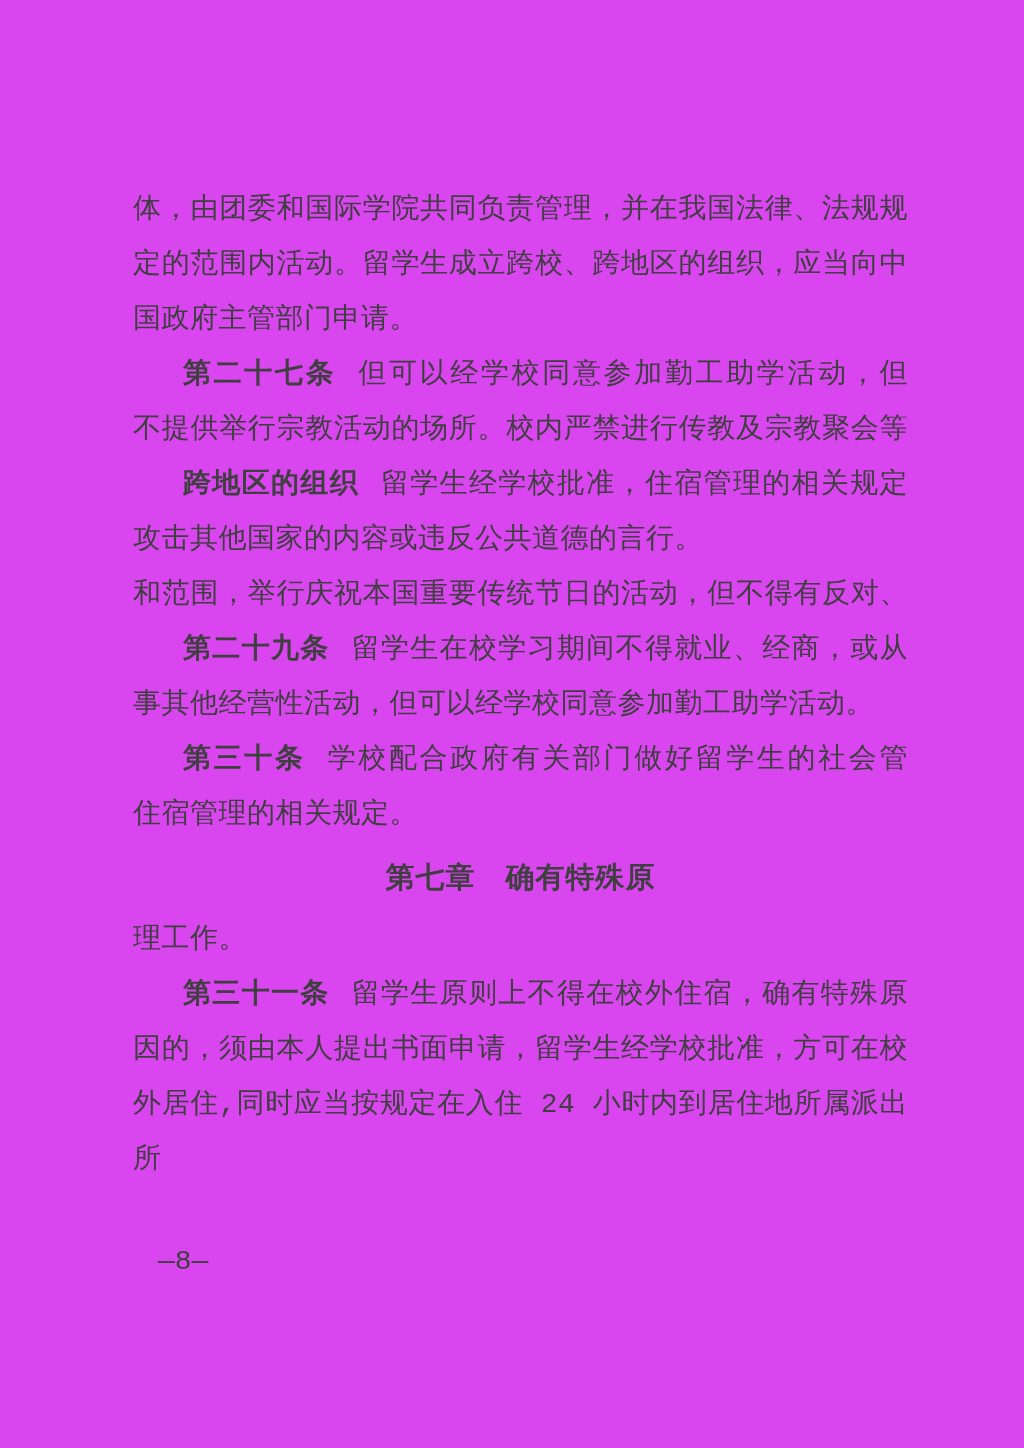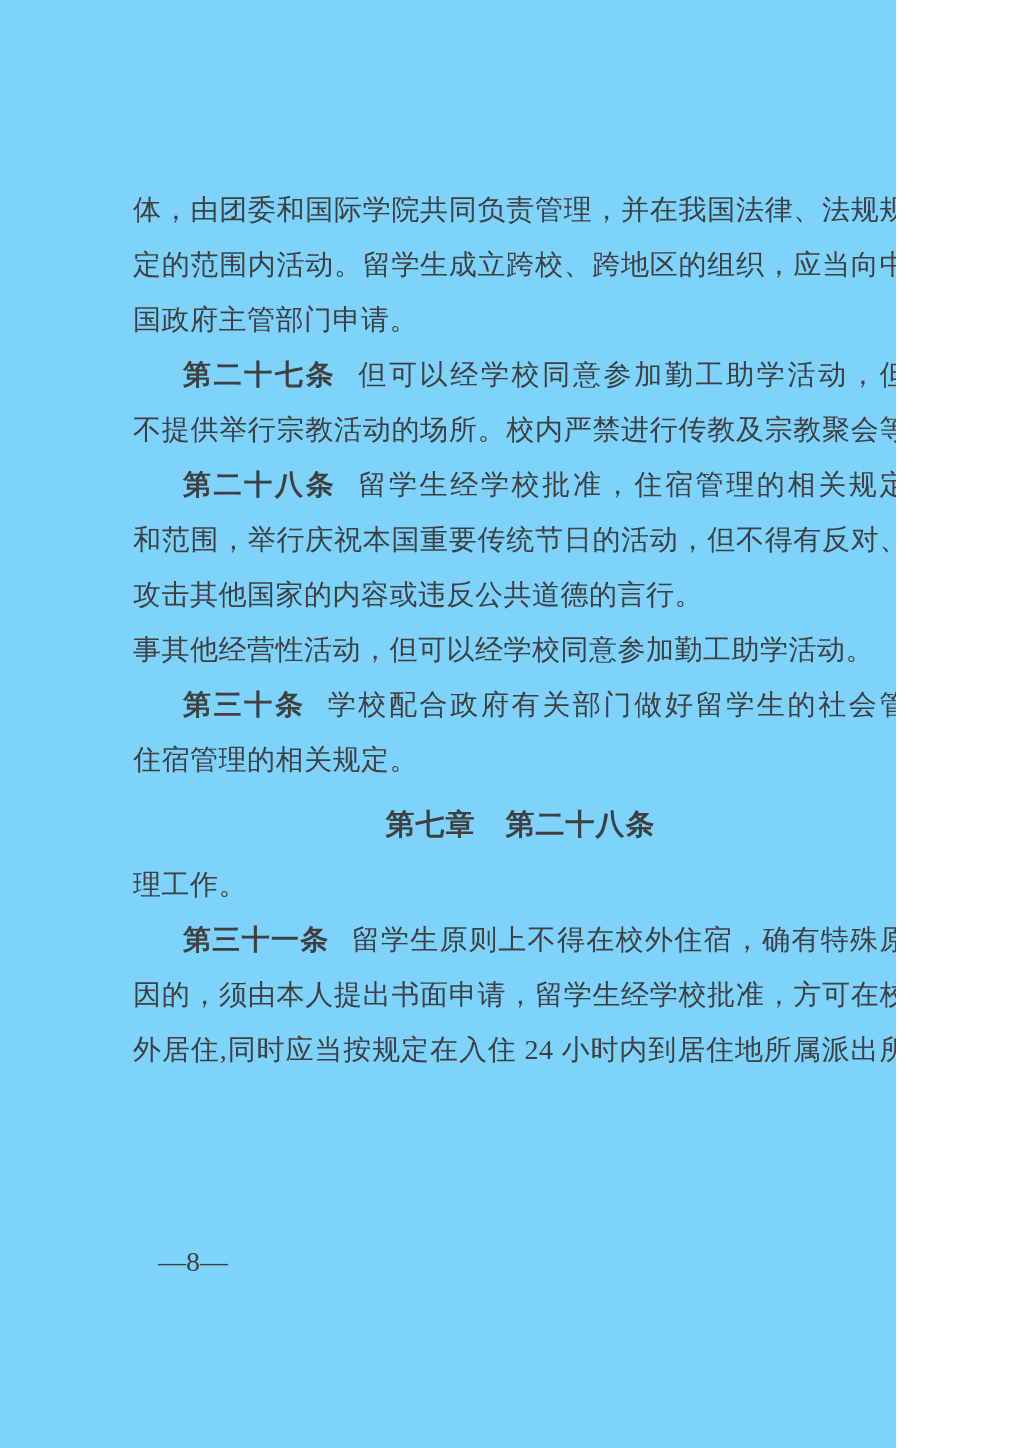--- a/index.html
+++ b/index.html
@@ -4,24 +4,25 @@
 <style>
   * { margin: 0; padding: 0; box-sizing: border-box; }
   html, body { width: 1024px; height: 1448px; }
   body {
     background: #ffffff;
     font-family: "Liberation Serif", "DejaVu Serif", serif;
     color: #3f3f3f;
   }
   .page {
     position: relative;
-    width: 896px;
+    width: 1024px;
     height: 1448px;
-    background: #7dd3fc;
+    background: #d946ef;
     overflow: hidden;
+    font-family: Liberation Mono, monospace;
   }
   .content {
     position: absolute;
     left: 133px;
     top: 182px;
     width: 775px;
     font-size: 28px;
   }
   .line {
     height: 55px;
@@ -64,30 +65,31 @@
 <div class="page">
   <div class="content">
 
     <div class="line just">体，由团委和国际学院共同负责管理，并在我国法律、法规规</div>
     <div class="line just">定的范围内活动。留学生成立跨校、跨地区的组织，应当向中</div>
     <div class="line">国政府主管部门申请。</div>
 
     <div class="line just first"><b class="art-num">第二十七条</b><span>但可以经学校同意参加勤工助学活动，但</span></div>
     <div class="line just">不提供举行宗教活动的场所。校内严禁进行传教及宗教聚会等</div>
 
-    <div class="line just first"><b class="art-num">第二十八条</b><span>留学生经学校批准，住宿管理的相关规定</span></div>
+    <div class="line just first"><b class="art-num">跨地区的组织</b><span>留学生经学校批准，住宿管理的相关规定</span></div>
+    <div class="line">攻击其他国家的内容或违反公共道德的言行。</div>
     <div class="line just">和范围，举行庆祝本国重要传统节日的活动，但不得有反对、</div>
-    <div class="line">攻击其他国家的内容或违反公共道德的言行。</div>
 
+    <div class="line just first"><b class="art-num">第二十九条</b><span>留学生在校学习期间不得就业、经商，或从</span></div>
     <div class="line">事其他经营性活动，但可以经学校同意参加勤工助学活动。</div>
 
     <div class="line just first"><b class="art-num">第三十条</b><span>学校配合政府有关部门做好留学生的社会管</span></div>
     <div class="line">住宿管理的相关规定。</div>
 
-    <div class="chapter">第七章　第二十八条</div>
+    <div class="chapter">第七章　确有特殊原</div>
 
     <div class="line">理工作。</div>
 
     <div class="line just first"><b class="art-num">第三十一条</b><span>留学生原则上不得在校外住宿，确有特殊原</span></div>
     <div class="line just">因的，须由本人提出书面申请，留学生经学校批准，方可在校</div>
     <div class="line just">外居住,同时应当按规定在入住 24 小时内到居住地所属派出所</div>
 
   </div>
 
   <div class="pagenum">—8—</div>

